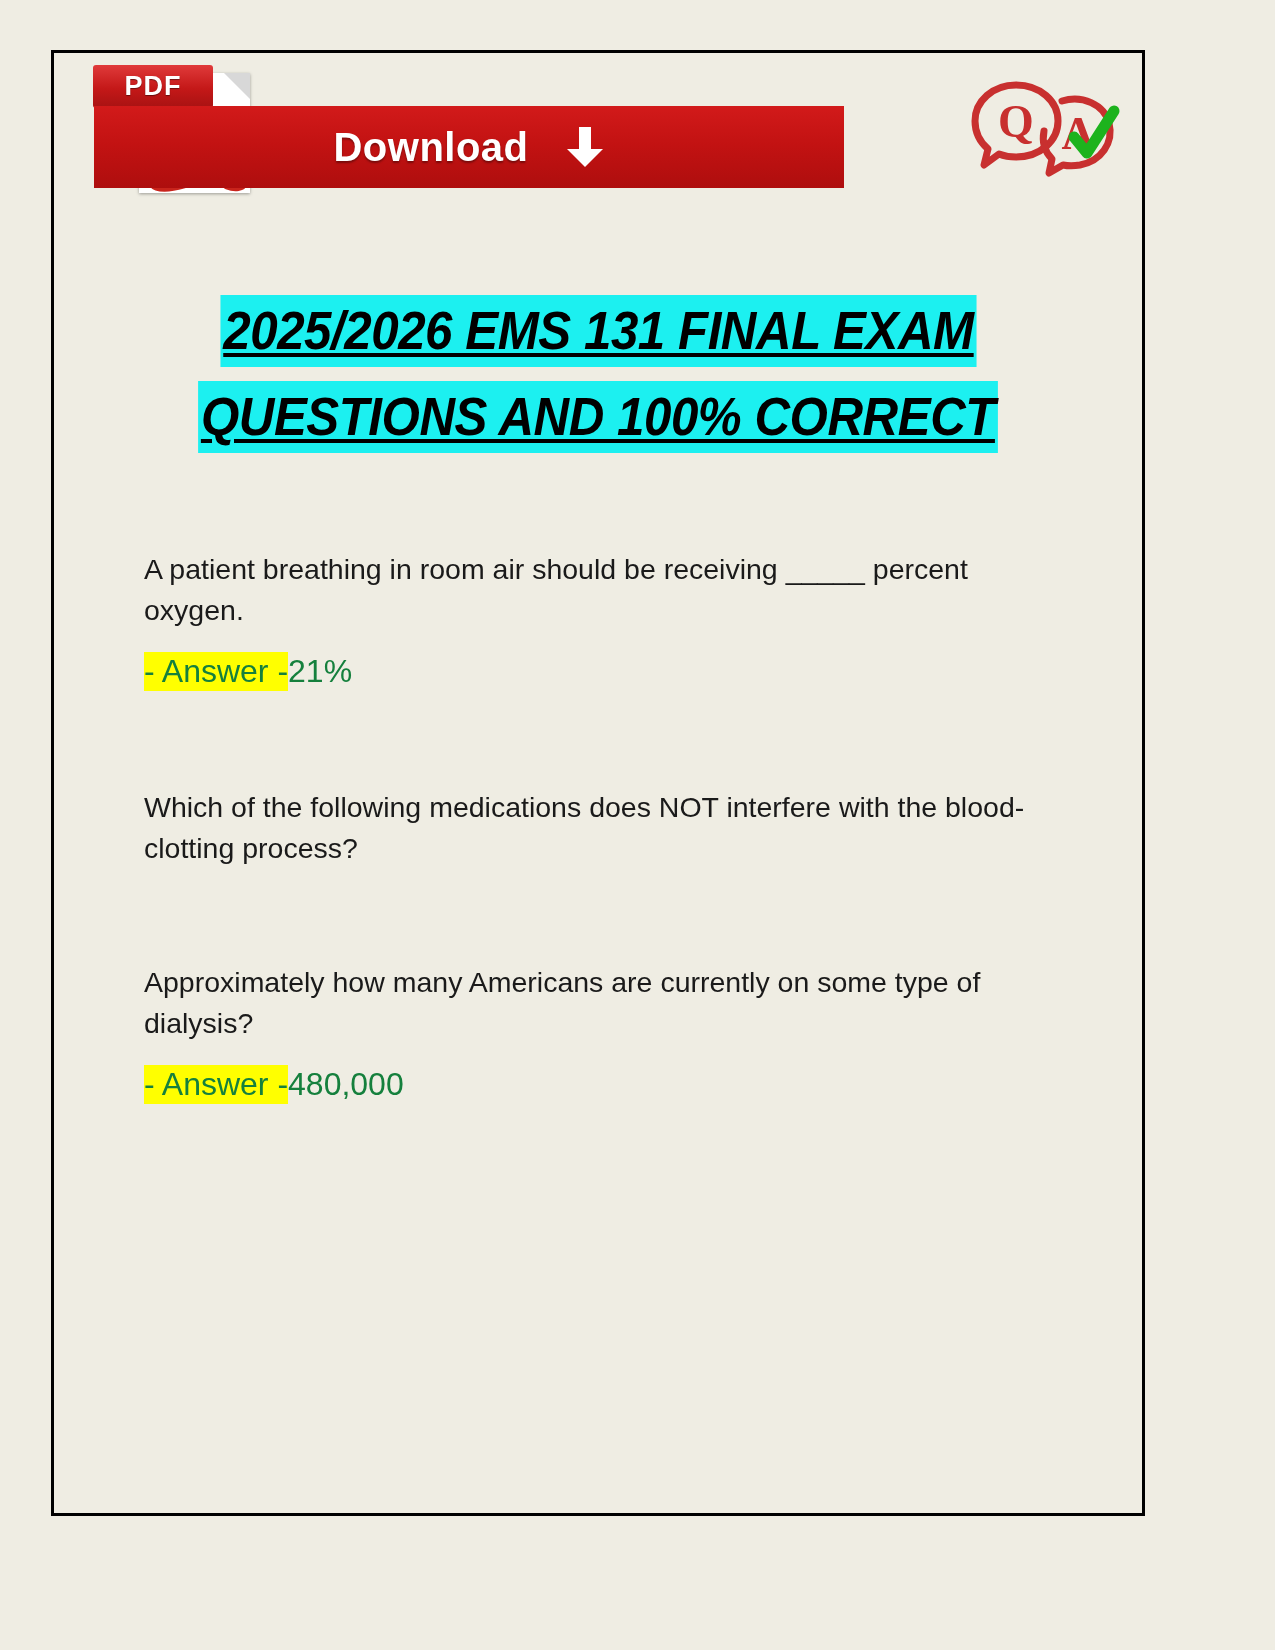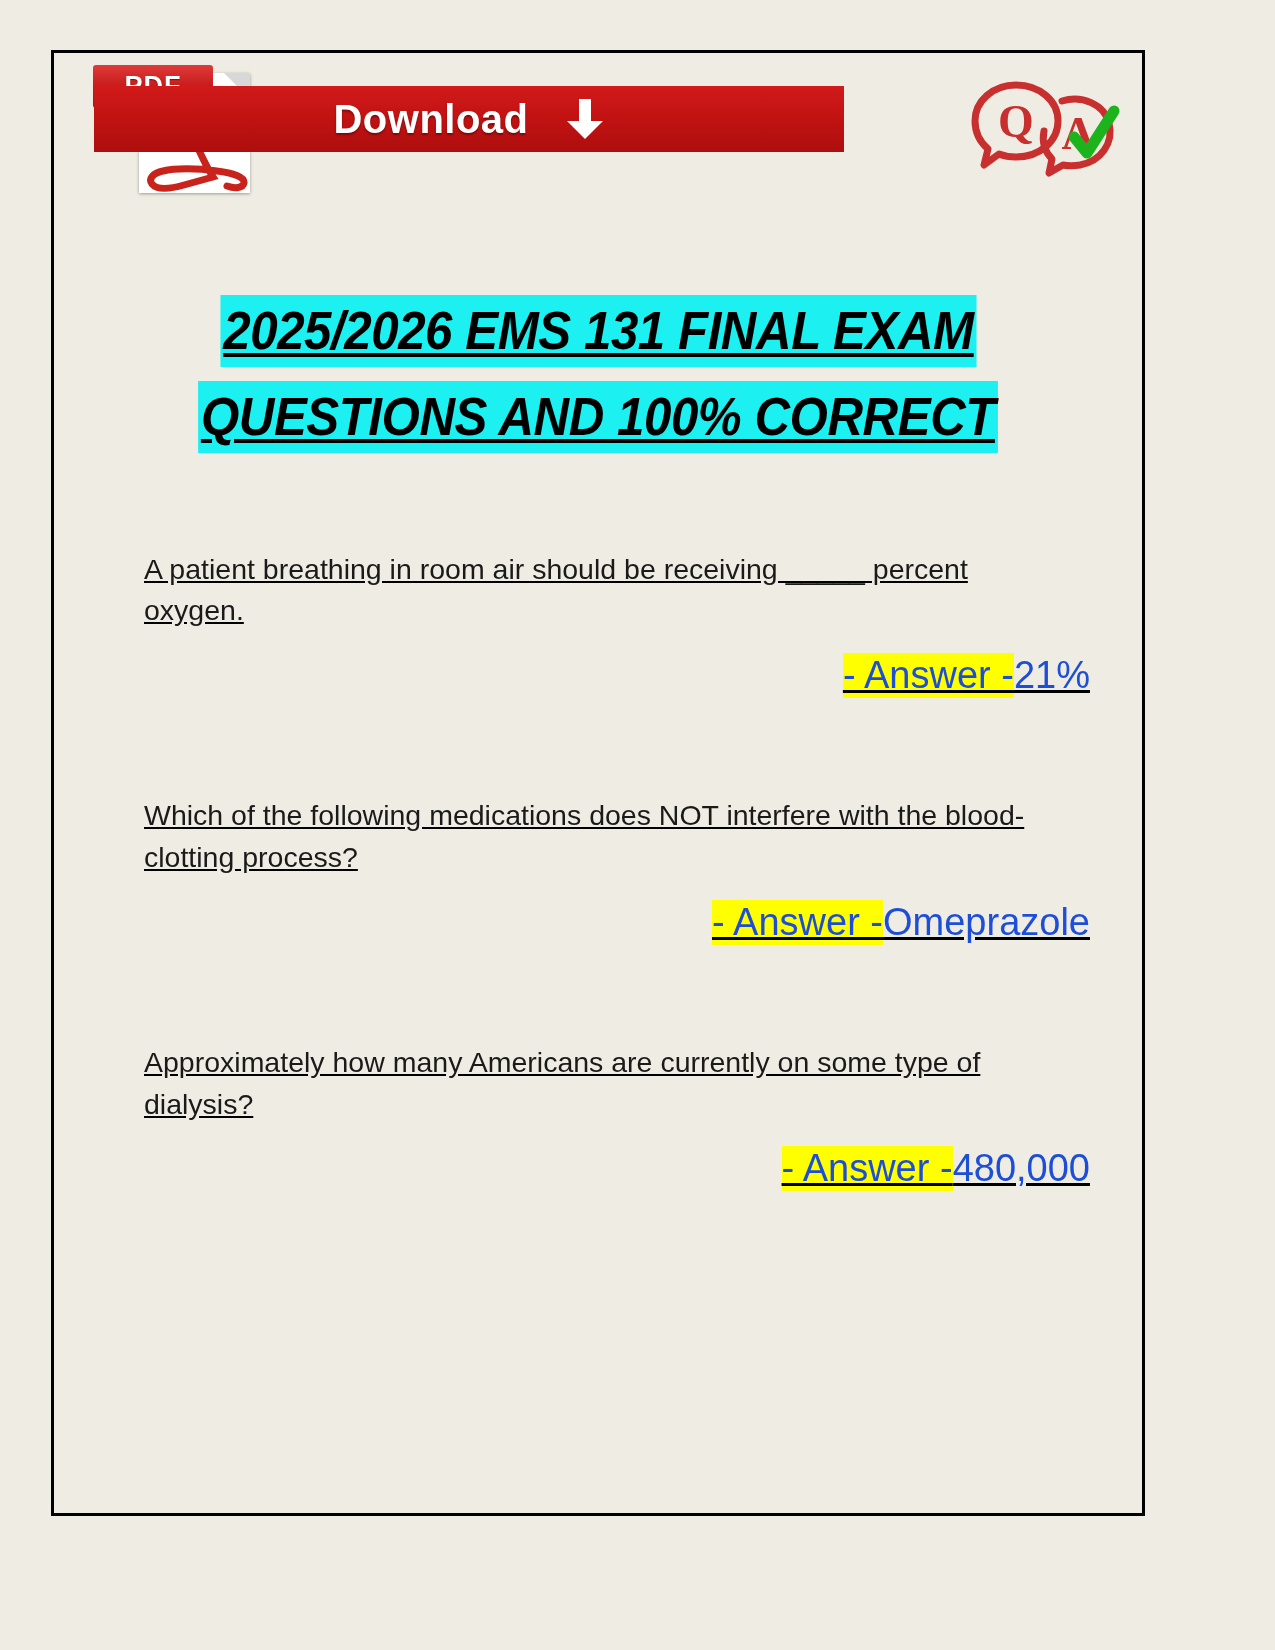--- a/index.html
+++ b/index.html
@@ -79,23 +79,23 @@
     left: 46px;
     top: 28px;
     width: 112px;
     height: 105px;
   }
 
   
   .download-bar {
     position: absolute;
     left: 40px;
-    top: 33px;
+    top: 53px;
     width: 750px;
-    height: 66px;
+    height: 82px;
     background: linear-gradient(to bottom, #D21A1A 0%, #C21212 48%, #AE0E0E 100%);
     display: flex;
     align-items: center;
     justify-content: center;
     gap: 36px;
   }
   .download-label {
     color: #FFFFFF;
     font-family: "Liberation Sans", sans-serif;
     font-weight: bold;
@@ -140,38 +140,37 @@
     transform: scaleX(0.93);
     display: inline-block;
     transform-origin: center;
   }
 
   
   .qa-body {
     margin-top: 96px;
     padding: 0 52px 0 90px;
   }
-  .qa-item { margin-bottom: 92px; text-decoration: underline; }
+  .qa-item { margin-bottom: 92px; }
   .qa-item:last-child { margin-bottom: 0; }
 
   .question {
     font-family: "Liberation Sans", sans-serif;
     font-size: 28.5px;
     color: #1A1A1A;
     line-height: 1.46;
     margin: 0 0 16px 0;
     max-width: 920px;
   }
   .answer {
     font-family: "Liberation Sans", sans-serif;
-    font-size: 38px;
-    color: #1d4ed8;
+    font-size: 32px;
+    color: #15803d;
     line-height: 1.46;
     margin: 0;
-    text-align: right;
   }
   .answer-tag {
     background: #FFFF00;
     padding: 1px 0 2px 0;
   }
   .answer-value { background: transparent; }
 </style>
 </head>
 <body>
 
@@ -224,23 +223,20 @@
 
     <div class="qa-item">
       <p class="question">A patient breathing in room air should be receiving _____ percent oxygen.</p>
       <p class="answer">
         <span class="answer-tag">- Answer -</span><span class="answer-value">21%</span>
       </p>
     </div>
 
     <div class="qa-item">
       <p class="question">Which of the following medications does NOT interfere with the blood-clotting process?</p>
-      <p class="answer">
-        <span class="answer-tag">- Answer -</span><span class="answer-value">Omeprazole</span>
-      </p>
     </div>
 
     <div class="qa-item">
       <p class="question">Approximately how many Americans are currently on some type of dialysis?</p>
       <p class="answer">
         <span class="answer-tag">- Answer -</span><span class="answer-value">480,000</span>
       </p>
     </div>
 
   </div>

